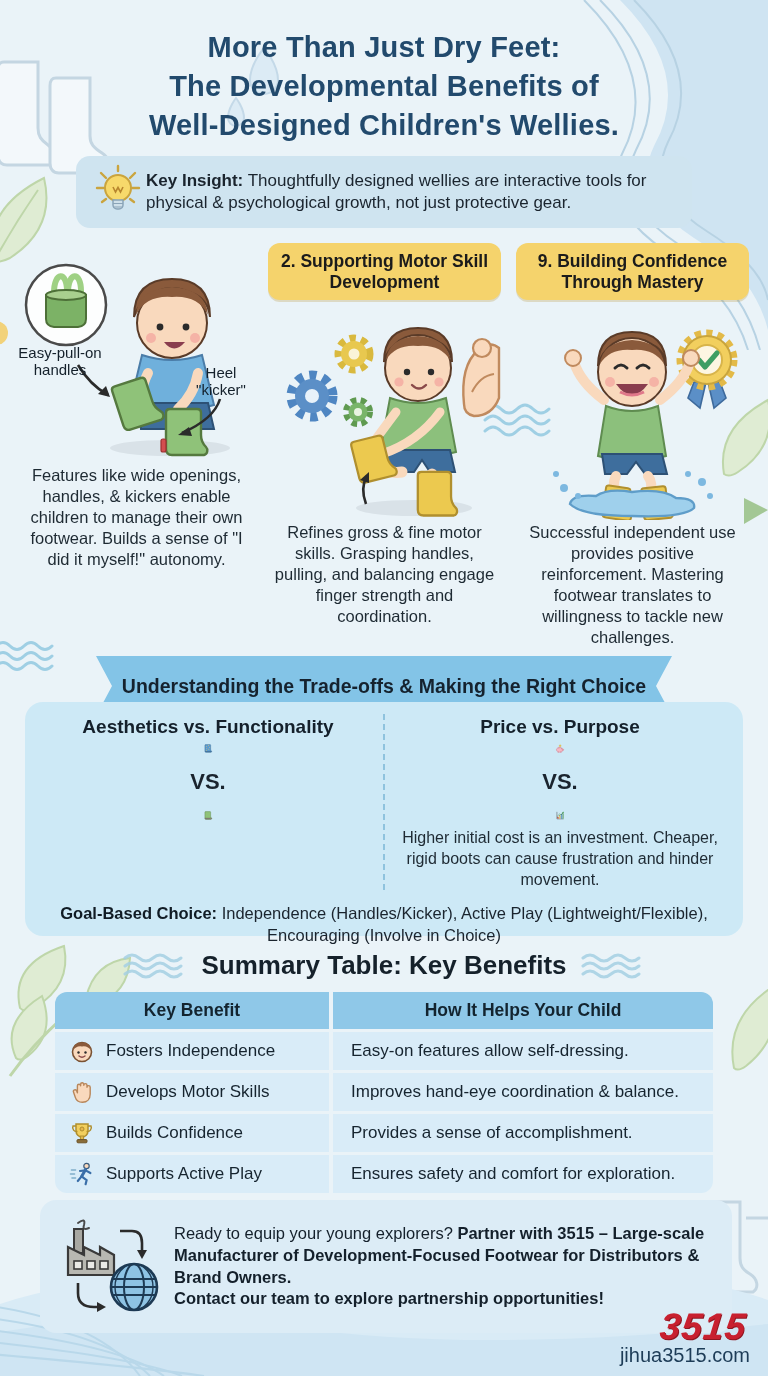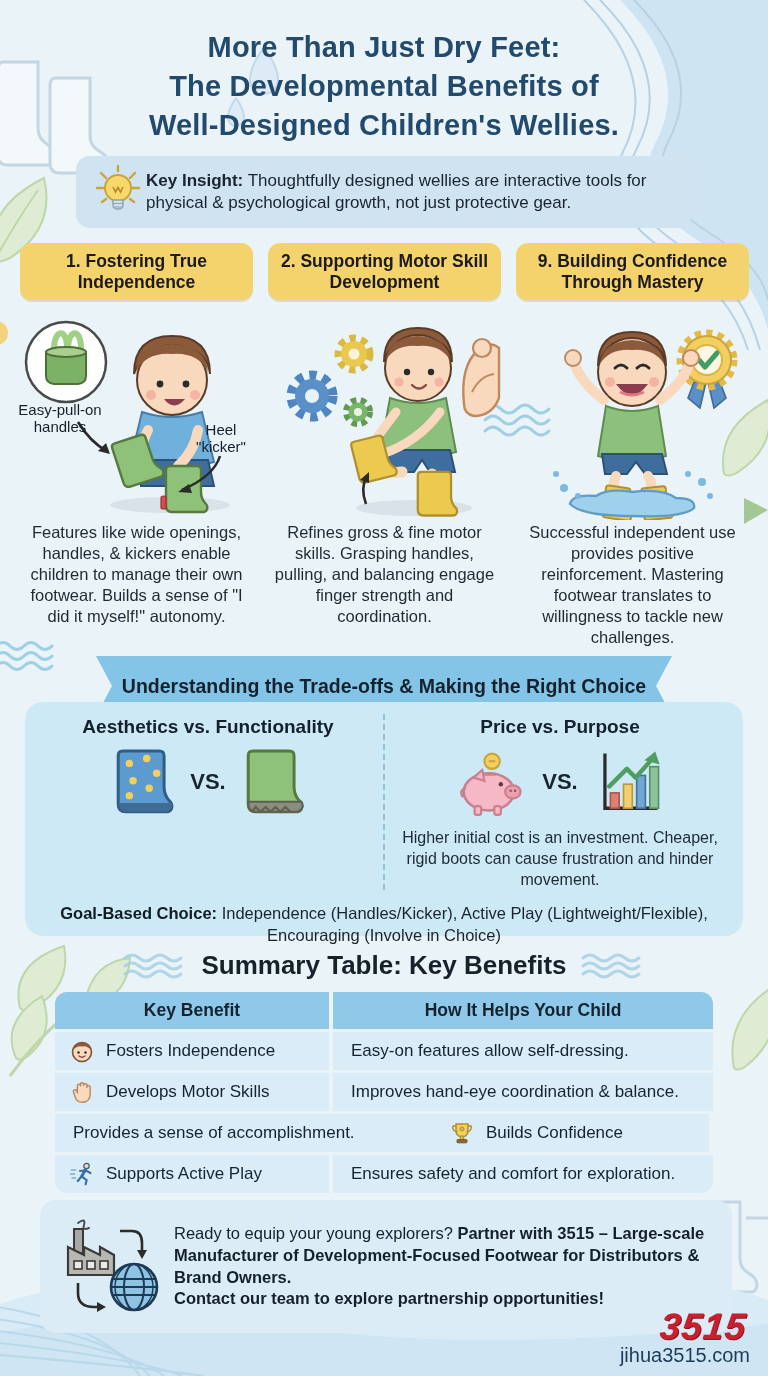--- a/index.html
+++ b/index.html
@@ -35,21 +35,21 @@
   .ribbon{top:656px;left:96px;width:576px;height:60px;background:#83c4e7;
           clip-path:polygon(0 0,100% 0,calc(100% - 16px) 50%,100% 100%,0 100%,16px 50%);
           display:flex;align-items:center;justify-content:center;
           font-size:19.5px;font-weight:bold;color:#15222e;}
   .panel{top:702px;left:25px;width:718px;height:234px;background:#cde9f6;border-radius:18px;box-sizing:border-box;
          padding:12px 8px 0;}
   .panel-cols{display:flex;}
   .tcol{flex:1;text-align:center;padding:0 14px;}
   .tcol.first{border-right:2px dashed #8fc3de;}
   .tcol h3{margin:2px 0 6px;font-size:19px;font-weight:bold;color:#14202b;}
-  .icons-row{display:flex;align-items:center;justify-content:center;gap:16px;height:76px;}
+  .icons-row{display:flex;align-items:center;justify-content:center;gap:16px;height:76px;flex-direction:column;}
   .vs{font-size:22px;font-weight:bold;color:#1a242e;}
   .tcol p{margin:8px 0 0;font-size:16px;line-height:1.3;color:#1e2a33;}
   .goal{text-align:center;font-size:16.5px;line-height:1.32;padding:13px 26px 0;color:#1a242e;}
   .goal b{color:#101b24;}
 
   
   .sum-head{top:950px;left:0;width:768px;display:flex;align-items:center;justify-content:center;gap:14px;}
   .sum-head h2{margin:0;font-size:26px;font-weight:bold;color:#15212b;}
   .table{top:992px;left:55px;width:658px;border-radius:12px;overflow:hidden;}
   .trow{display:flex;margin-bottom:3px;}
@@ -181,21 +181,20 @@
       </svg>
     </span>
     <div class="itext">
       <b>Key Insight:</b><span> Thoughtfully designed wellies are interactive tools for physical &amp; psychological growth, not just protective gear.</span>
     </div>
   </section>
 
   <section class="benefits">
 
     <div class="bcol">
-      <div class="pill">1. Fostering True Independence</div>
       <div class="illus">
         <svg width="233" height="220" viewBox="0 0 233 220">
           <ellipse cx="150" cy="205" rx="60" ry="8" fill="#d9e2e8"></ellipse>
 
           <circle cx="46" cy="62" r="40" fill="#fdfefe" stroke="#4a4a4a" stroke-width="2.5"></circle>
           <path d="M34 50 C34 28 47 28 47 48" fill="none" stroke="#9fd184" stroke-width="6" stroke-linecap="round"></path>
           <path d="M48 50 C48 28 61 28 61 48" fill="none" stroke="#9fd184" stroke-width="6" stroke-linecap="round"></path>
           <path d="M26 52 h40 v24 q0 7 -8 8 h-24 q-8 -1 -8 -8 z" fill="#7cb266" stroke="#4d7038" stroke-width="2"></path>
           <ellipse cx="46" cy="52" rx="20" ry="5" fill="#a8cf8e" stroke="#4d7038" stroke-width="2"></ellipse>
 
@@ -450,33 +449,33 @@
           <path d="M8.4 13 V6.8 a1.6 1.6 0 0 1 3.2 0 V5.4 a1.6 1.6 0 0 1 3.2 0 V6.2 a1.6 1.6 0 0 1 3.2 0 v2 a1.6 1.6 0 0 1 3.2 0 V15 c0 5 -3 8.3 -7.8 8.3 c-3.8 0 -6.2 -1.9 -7.2 -5.2 l-1.7 -5 a1.7 1.7 0 0 1 3.2 -1.2 l.7 1.9 z" fill="#f9d9bd" stroke="#b8865a" stroke-width="1.4" stroke-linejoin="round"></path>
         </svg>
         <span>Develops Motor Skills</span>
       </div>
       <div class="cell c2">
           <span>Improves hand-eye coordination &amp; balance.</span>
         </div>
     </div>
 
     <div class="trow brow">
-      <div class="cell c2">
-          <span>Provides a sense of accomplishment.</span>
-        </div>
       <div class="cell c1">
         <svg class="bicon" viewBox="0 0 26 26">
           <path d="M7 4 h12 v7 a6 6 0 0 1 -12 0 z" fill="#f2cf5e" stroke="#b08f2e" stroke-width="1.5"></path>
           <path d="M7 6 H4 a4 4 0 0 0 4.5 5.5 M19 6 h3 a4 4 0 0 1 -4.5 5.5" fill="none" stroke="#b08f2e" stroke-width="1.5"></path>
           <rect x="11.4" y="16" width="3.2" height="3.6" fill="#e0b84e" stroke="#b08f2e" stroke-width="1"></rect>
           <rect x="8" y="19.6" width="10" height="3.2" rx="1" fill="#8a6d3a" stroke="#6e5428" stroke-width="1"></rect>
           <circle cx="13" cy="9" r="2" fill="#e8b64e" stroke="#b08f2e" stroke-width="1"></circle>
         </svg>
         <span>Builds Confidence</span>
       </div>
+      <div class="cell c2">
+          <span>Provides a sense of accomplishment.</span>
+        </div>
     </div>
 
     <div class="trow brow">
       <div class="cell c1">
         <svg class="bicon" viewBox="0 0 26 26">
           <circle cx="17.5" cy="5" r="2.7" fill="#f9d9bd" stroke="#3a5a7a" stroke-width="1.2"></circle>
           <path d="M16.6 8.6 L12.6 15.4" stroke="#3a6ea8" stroke-width="3" fill="none" stroke-linecap="round"></path>
           <path d="M16.6 9.4 l4.8 2.6 M16.6 9.4 l-5.6 .6 M12.6 15.4 l5 3.8 -1 4 M12.6 15.4 l-3.8 4.6" stroke="#3a6ea8" stroke-width="2.2" fill="none" stroke-linecap="round"></path>
           <path d="M2.5 9 h4 M1.5 13 h4 M3 17 h3.5" stroke="#7fadc9" stroke-width="1.6" stroke-linecap="round"></path>
         </svg>

